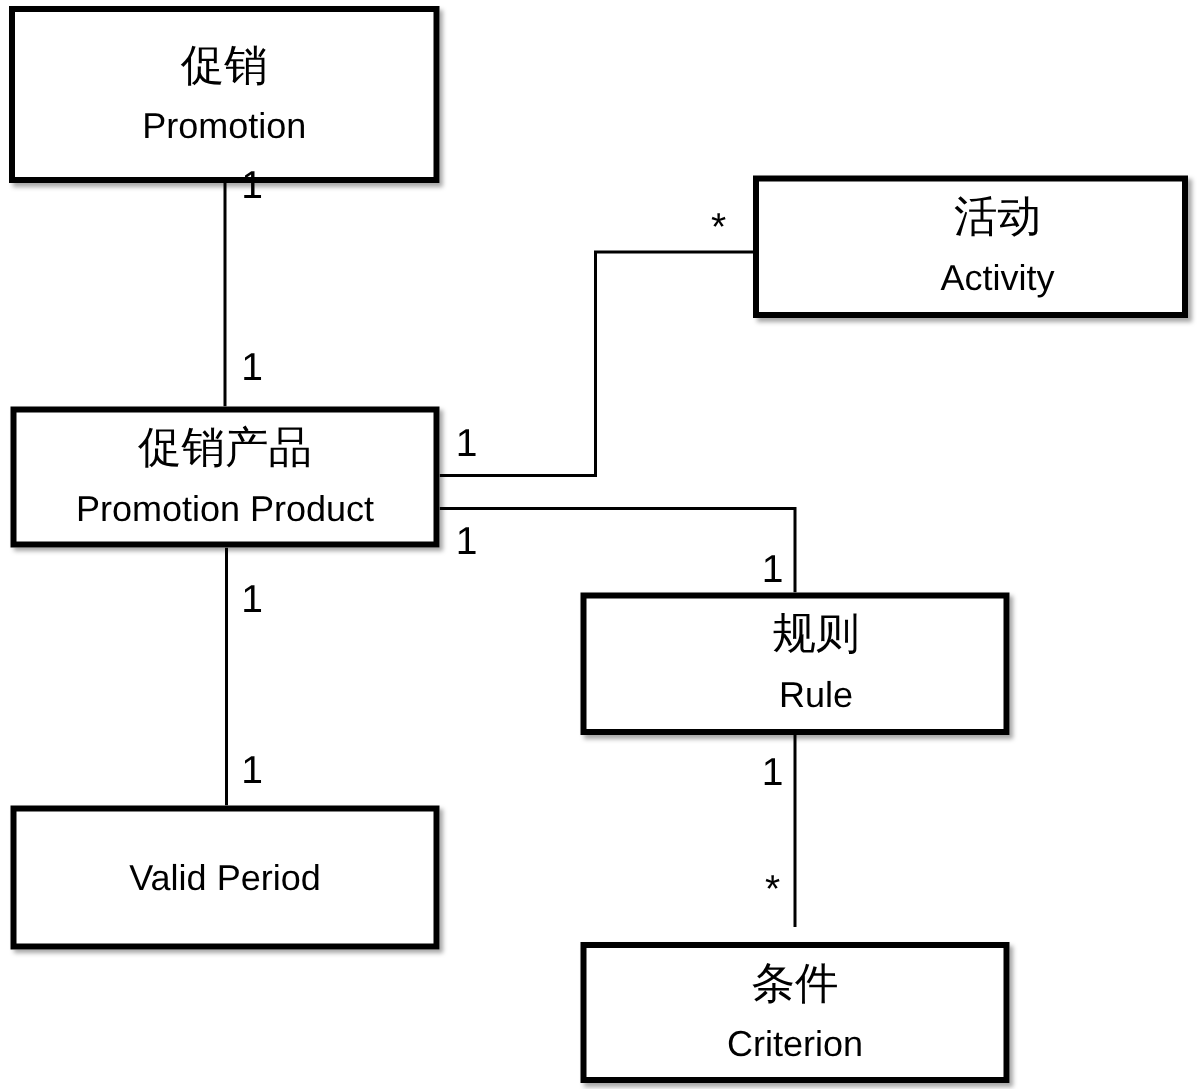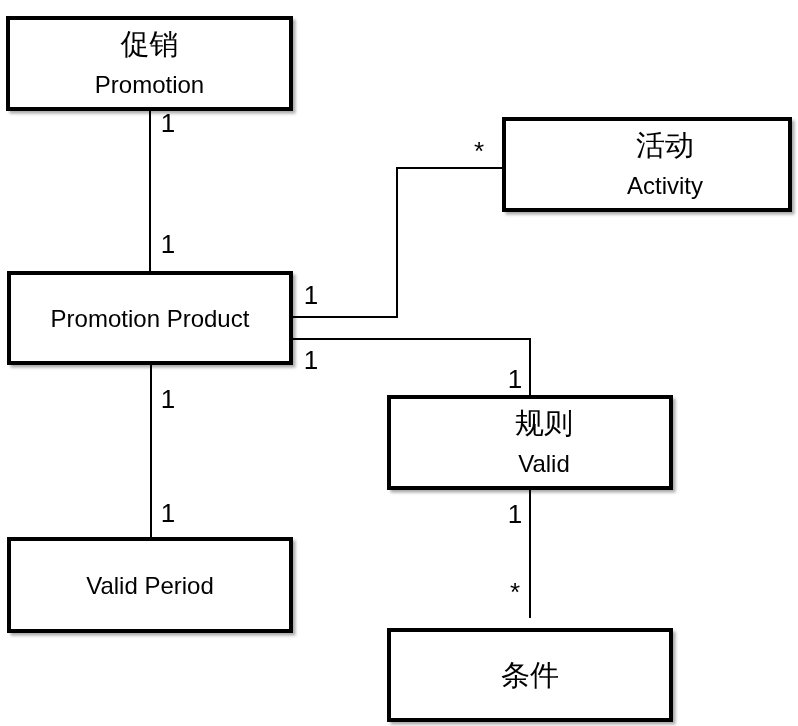--- a/index.html
+++ b/index.html
@@ -47,21 +47,21 @@
   }
   .mult {
     position: absolute;
     width: 24px;
     font-size: 26px;
     line-height: 30px;
     text-align: center;
     color: #000000;
   }
   
-  #node-promotion          { left: 6px;   top: 16px;   width: 287px; height: 95px; }
+  #node-promotion          { left: 6px;   top: 4px;   width: 287px; height: 118px; }
   #node-activity           { left: 502px; top: 117px; width: 290px; height: 95px; padding-left: 36px; }
   #node-promotion-product  { left: 7px;   top: 271px; width: 286px; height: 94px; }
   #node-rule               { left: 387px; top: 395px; width: 286px; height: 95px; padding-left: 28px; }
   #node-valid-period       { left: 7px;   top: 537px; width: 286px; height: 96px; }
   #node-criterion          { left: 387px; top: 628px; width: 286px; height: 94px; }
 </style>
 </head>
 <body>
 
 <div class="canvas">
@@ -80,34 +80,36 @@
     <span class="zh">促销</span>
     <span class="en">Promotion</span>
   </div>
 
   <div class="node" id="node-activity">
     <span class="zh">活动</span>
     <span class="en">Activity</span>
   </div>
 
   <div class="node" id="node-promotion-product">
+    <span class="zh">促销产品</span>
     <span class="en">Promotion Product</span>
   </div>
 
   <div class="node" id="node-rule">
     <span class="zh">规则</span>
-    <span class="en">Valid</span>
+    <span class="en">Rule</span>
   </div>
 
   <div class="node" id="node-valid-period">
     <span class="en">Valid Period</span>
   </div>
 
   <div class="node" id="node-criterion">
     <span class="zh">条件</span>
+    <span class="en">Criterion</span>
   </div>
 
   <div class="mult" style="left:156px; top:108px;">1</div>
   <div class="mult" style="left:156px; top:229px;">1</div>
 
   <div class="mult" style="left:299px; top:280px;">1</div>
   <div class="mult" style="left:467px; top:136px;">*</div>
 
   <div class="mult" style="left:299px; top:345px;">1</div>
   <div class="mult" style="left:503px; top:364px;">1</div>

